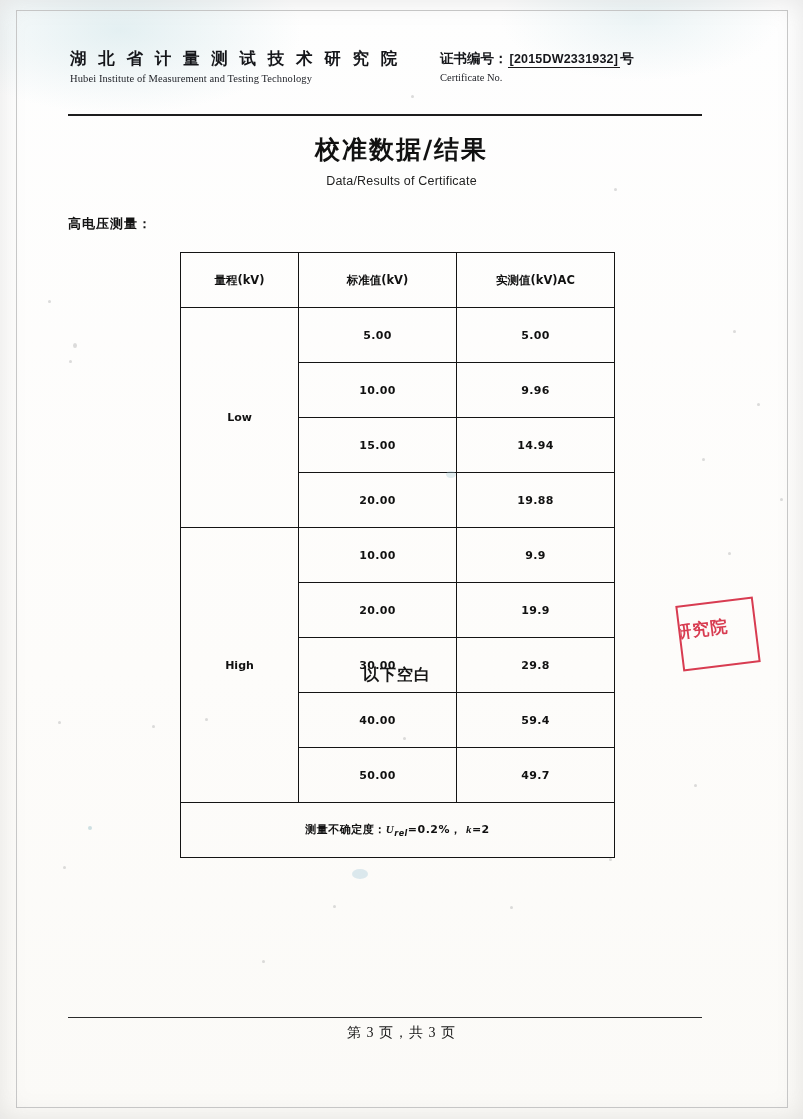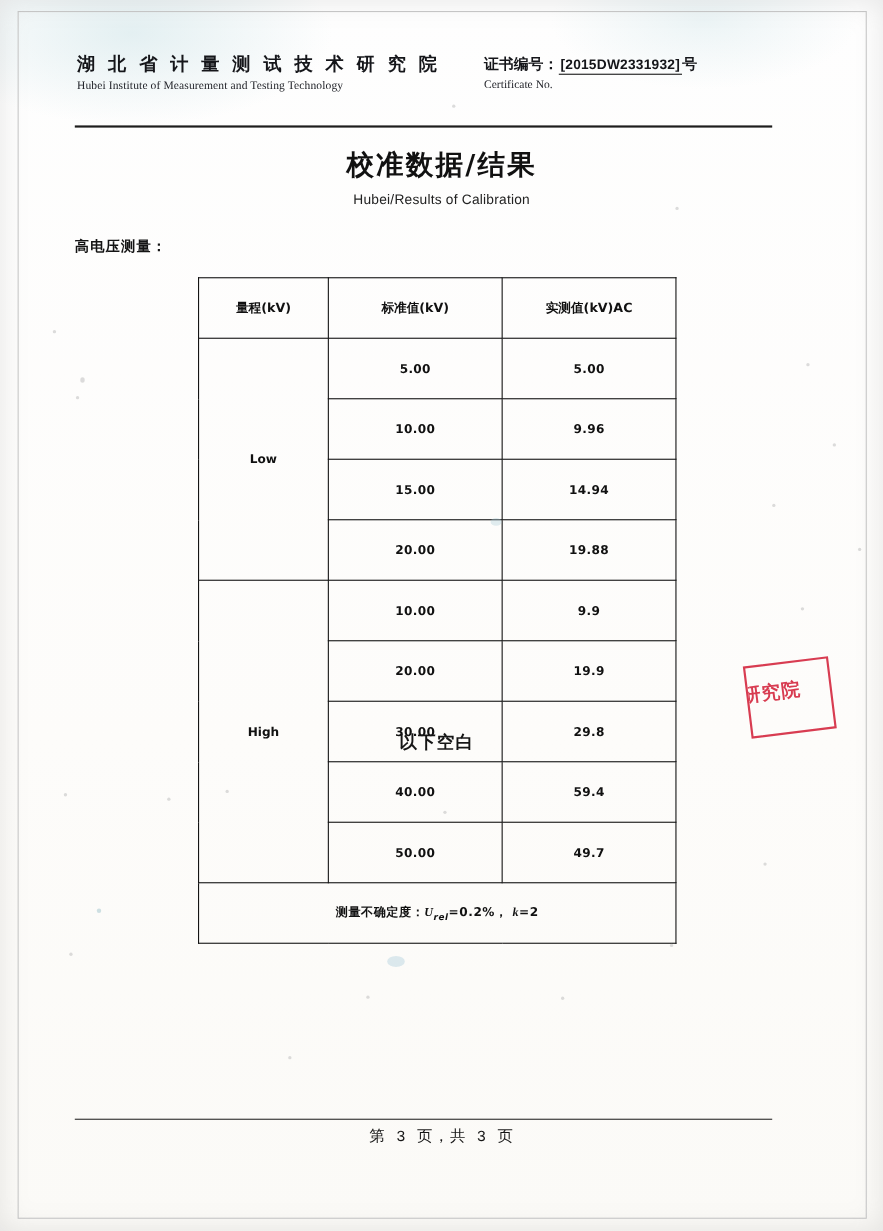--- a/index.html
+++ b/index.html
@@ -233,21 +233,21 @@
     top: 1017px;
     width: 634px;
     border-top: 1px solid #2b2b2b;
   }
   .footer-text {
     position: absolute;
     left: 0;
     top: 1024px;
     width: 803px;
     text-align: center;
-    font-family: Liberation Mono, monospace;
+    font-family: Liberation Serif, serif;
     font-size: 14px;
     color: #151515;
     letter-spacing: 1px;
   }
 
   
   .speck {
     position: absolute;
     background: #b9b9b9;
     border-radius: 50%;
@@ -274,21 +274,21 @@
       <div class="cert-cn">
         <span>证书编号：</span><span class="cert-no-box">[<span>2015DW2331932</span>]</span><span>号</span>
       </div>
       <div class="cert-en">Certificate No.</div>
     </div>
   </div>
 
   <div class="header-rule"></div>
 
   <div class="title-cn">校准数据∕结果</div>
-  <div class="title-en">Hubei/Results of Calibration</div>
+  <div class="title-en">Data/Results of Certificate</div>
 
   <div class="section-label">高电压测量：</div>
 
   <table class="data-table">
     <colgroup>
       <col class="col-range">
         <col class="col-std">
         <col class="col-meas">
     </colgroup>
     <thead>

